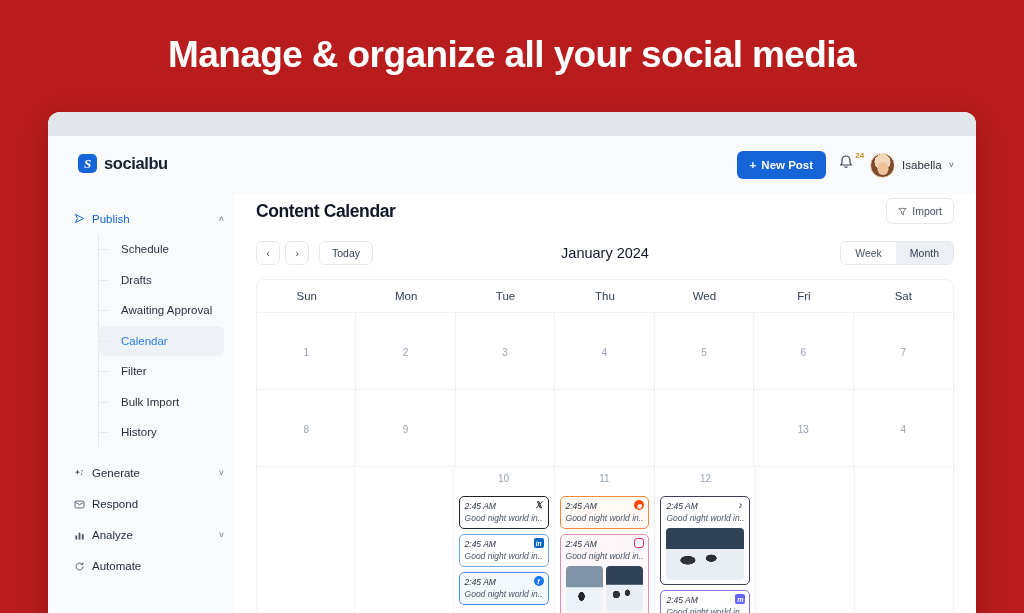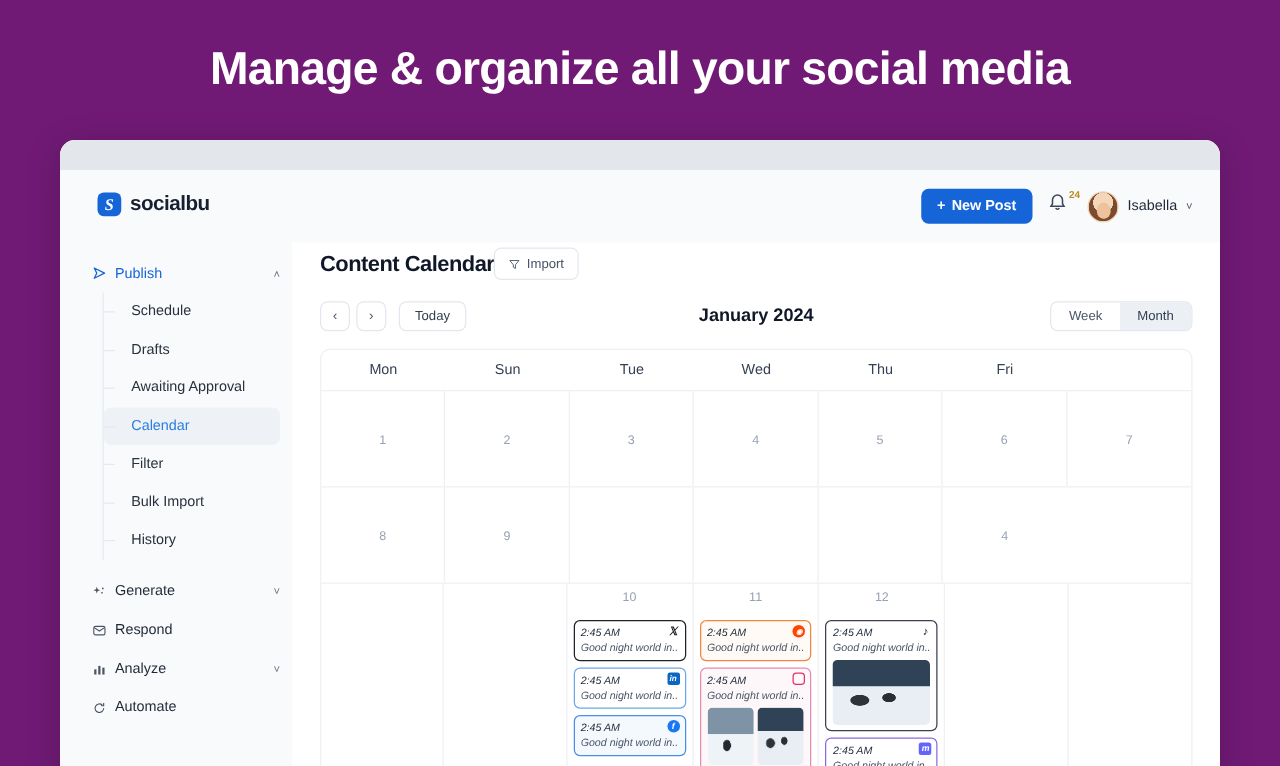--- a/index.html
+++ b/index.html
@@ -2,21 +2,21 @@
 <html><head>
 <meta charset="utf-8">
 <style>
   * { box-sizing: border-box; margin: 0; padding: 0; }
   html, body {
     width: 1024px; height: 613px;
     font-family: "Liberation Sans", sans-serif;
     background: #1a50ec;
     overflow: hidden;
   }
-  .page { position: relative; width: 1024px; height: 613px; background: #701a75; }
+  .page { position: relative; width: 1024px; height: 613px; background: #b91c1c; }
 
   
   .headline {
     position: absolute; top: 34px; left: 0; width: 1024px;
     text-align: center; color: #ffffff;
     font-size: 37px; font-weight: bold; letter-spacing: -0.6px;
   }
 
   
   .window {
@@ -43,21 +43,21 @@
   .nav-row {
     display: flex; align-items: center; height: 31px;
     font-size: 11.5px; color: #1f2937; padding-left: 8px; position: relative; justify-content: center;
   }
   .nav-row .ico { width: 18px; flex: 0 0 18px; display: flex; align-items: center; color: #4b5563; }
   .nav-row .lbl { flex: 1; }
   .nav-row .chev { width: 14px; color: #6b7280; font-size: 9px; text-align: right; }
   .nav-row.accent .lbl, .nav-row.accent .ico { color: #1565d8; }
   .nav-row.accent .lbl { font-weight: normal; }
 
-  .subnav { margin-left: 16px; border-left: 1px solid #e5e9ef; padding-left: 0; }
+  .subnav { margin-left: 32px; border-left: 1px solid #e5e9ef; padding-left: 0; }
   .sub-row {
     display: flex; align-items: center; height: 30.5px;
     font-size: 11.5px; color: #28313d; padding-left: 22px;
     border-radius: 6px; position: relative;
   }
   .sub-row::before {
     content: ""; position: absolute; left: 0; top: 50%;
     width: 9px; height: 1px; background: #e5e9ef;
   }
   .sub-row.active { background: #eef2f7; color: #2a7de1; }
@@ -86,21 +86,21 @@
   }
   .avatar::after {
     content: ""; position: absolute; left: 50%; top: 36%;
     width: 11px; height: 13px; transform: translateX(-50%);
     border-radius: 50% 50% 45% 45%; background: #eec39c;
   }
   .user-name { font-size: 11.5px; color: #1f2937; }
   .caret { font-size: 9px; color: #4b5563; }
 
   .content { padding: 0 22px; }
-  .content-head { display: flex; align-items: center; justify-content: flex-start; margin-top: 4px; }
+  .content-head { display: flex; align-items: center; justify-content: space-between; margin-top: 4px; }
   .page-title { font-size: 17.5px; font-weight: bold; color: #101828; letter-spacing: -0.4px; }
   .filter-btn {
     display: flex; align-items: center; gap: 5px;
     border: 1px solid #e4e8ee; border-radius: 6px; background: #fff;
     font-size: 10.5px; color: #475467; padding: 6px 11px;
   }
 
   .cal-toolbar { display: flex; align-items: center; margin-top: 16px; position: relative; height: 26px; }
   .arrow-group { display: flex; gap: 5px; }
   .sq-btn {
@@ -108,21 +108,21 @@
     background: #fff; color: #475467; font-size: 11px;
     display: flex; align-items: center; justify-content: center;
   }
   .today-btn {
     margin-left: 10px; height: 24px; padding: 0 12px;
     border: 1px solid #e4e8ee; border-radius: 6px; background: #fff;
     font-size: 10.5px; color: #344054; display: flex; align-items: center;
   }
   .month-title {
     position: absolute; left: 0; right: 0; text-align: center;
-    font-size: 14.5px; color: #101828; font-weight: bold;
+    font-size: 14.5px; color: #101828; font-weight: normal;
   }
   .seg {
     margin-left: auto; display: flex; border: 1px solid #e4e8ee;
     border-radius: 6px; overflow: hidden; background: #fff; position: relative; z-index: 2;
   }
   .seg div { font-size: 10.5px; color: #475467; padding: 5px 14px; }
   .seg div.on { background: #eceff3; color: #344054; }
 
   
   .cal {
@@ -333,26 +333,27 @@
             <button class="today-btn">Today</button>
             <div class="month-title">January 2024</div>
             <div class="seg">
               <div>Week</div>
               <div class="on">Month</div>
             </div>
           </div>
 
           <div class="cal">
             <div class="dow">
+              <div>Sun</div>
               <div>Mon</div>
-              <div>Sun</div>
               <div>Tue</div>
+              <div>Thu</div>
               <div>Wed</div>
-              <div>Thu</div>
               <div>Fri</div>
+              <div>Sat</div>
             </div>
             <div id="weeks-host">
                 <div class="week week-empty">
                   <div class="cell">
                     <span class="daynum">1</span>
                   </div>
                   <div class="cell">
                     <span class="daynum">2</span>
                   </div>
                   <div class="cell">
@@ -374,20 +375,23 @@
                 <div class="week week-empty">
                   <div class="cell">
                     <span class="daynum">8</span>
                   </div>
                   <div class="cell">
                     <span class="daynum">9</span>
                   </div>
                   <div class="cell"></div>
                   <div class="cell"></div>
                   <div class="cell"></div>
+                  <div class="cell">
+                    <span class="daynum">13</span>
+                  </div>
                   <div class="cell">
                     <span class="daynum">4</span>
                   </div>
                 </div>
                 <div class="week week-posts">
                   <div class="cell"></div>
                   <div class="cell"></div>
                   <div class="cell">
                     <span class="daynum">10</span>
                     <div class="post x">

